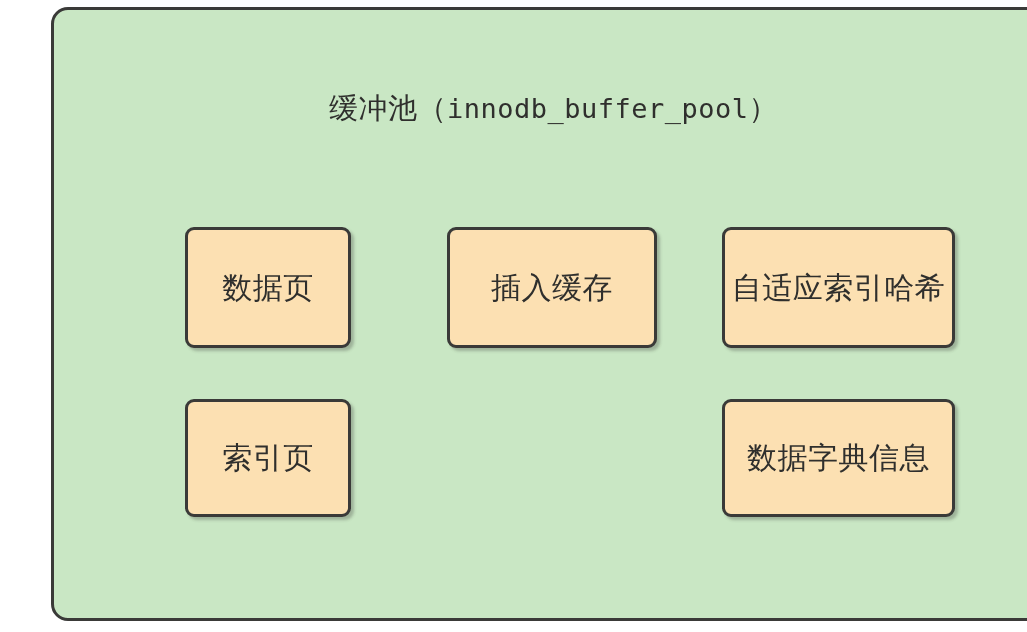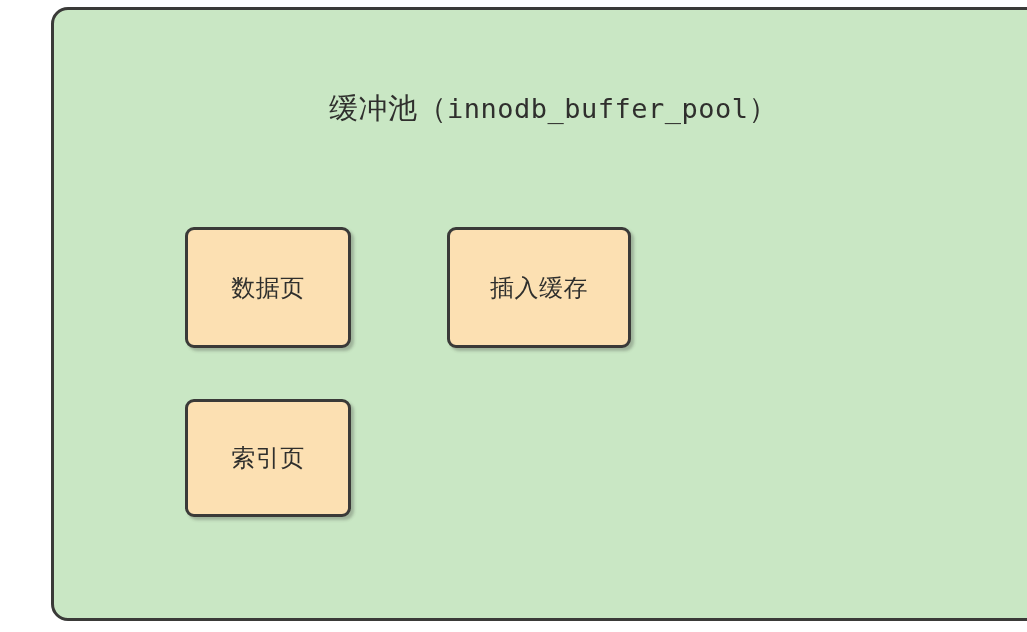--- a/index.html
+++ b/index.html
@@ -62,30 +62,30 @@
     background: #fce0b2;
     border: 3px solid #3a3a38;
     border-radius: 9px;
     display: flex;
     align-items: center;
     justify-content: center;
     box-shadow: 3px 3px 3px rgba(60, 60, 55, 0.30);
   }
   .pool-box .box-label {
     font-family: "DejaVu Sans", "Liberation Sans", sans-serif;
-    font-size: 24px;
+    font-size: 30px;
     line-height: 30px;
     color: #2f2f2d;
     white-space: nowrap;
     letter-spacing: 0.5px;
   }
 
   
   .col-1 { left: 131px; width: 166px; }
-  .col-2 { left: 393px; width: 184px; }
+  .col-2 { left: 393px; width: 210px; }
   .col-3 { left: 668px; width: 233px; }
 
   
   .row-1 { top: 217px; height: 121px; }
   .row-2 { top: 389px; height: 118px; }
 </style>
 </head>
 <body>
 
 <div id="diagram-canvas">
@@ -95,21 +95,27 @@
     <div id="pool-title"><span class="cjk-part">缓冲池（</span><span class="mono-part">innodb_buffer_pool</span><span class="cjk-part">）</span></div>
 
     <div class="pool-box col-1 row-1">
       <span class="box-label">数据页</span>
     </div>
 
     <div class="pool-box col-2 row-1">
       <span class="box-label">插入缓存</span>
     </div>
 
+    <div class="pool-box col-3 row-1">
+      <span class="box-label">自适应索引哈希</span>
+    </div>
 
     <div class="pool-box col-1 row-2">
       <span class="box-label">索引页</span>
     </div>
 
 
+    <div class="pool-box col-3 row-2">
+      <span class="box-label">数据字典信息</span>
+    </div>
 
   </div>
 </div>
 
 </body></html>

